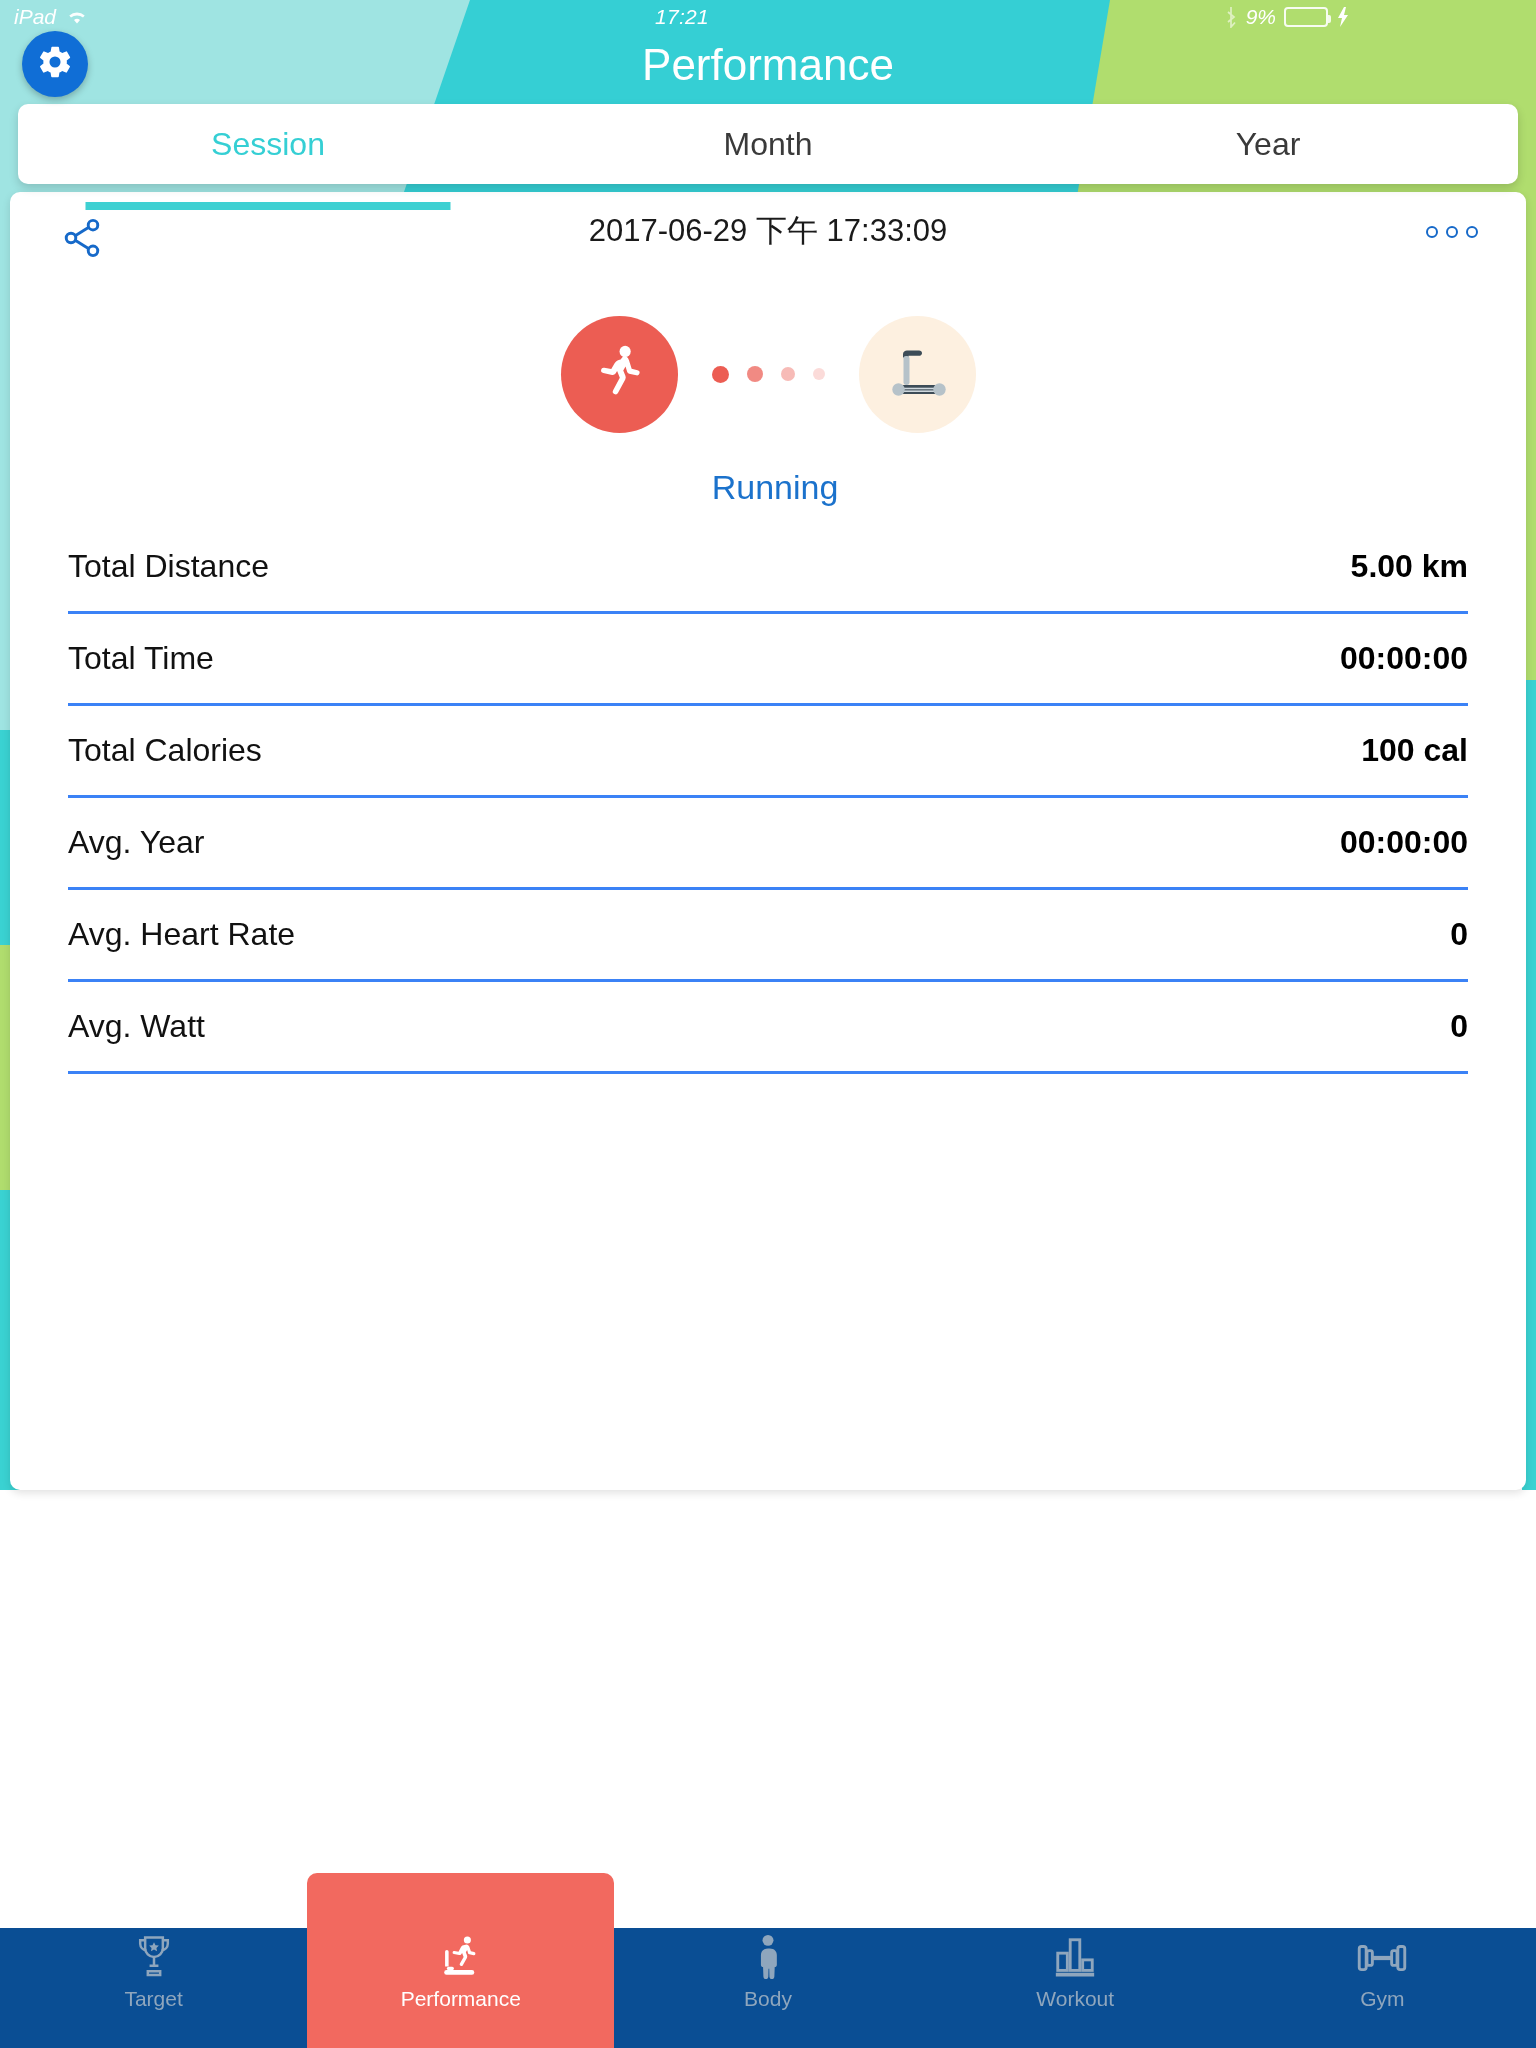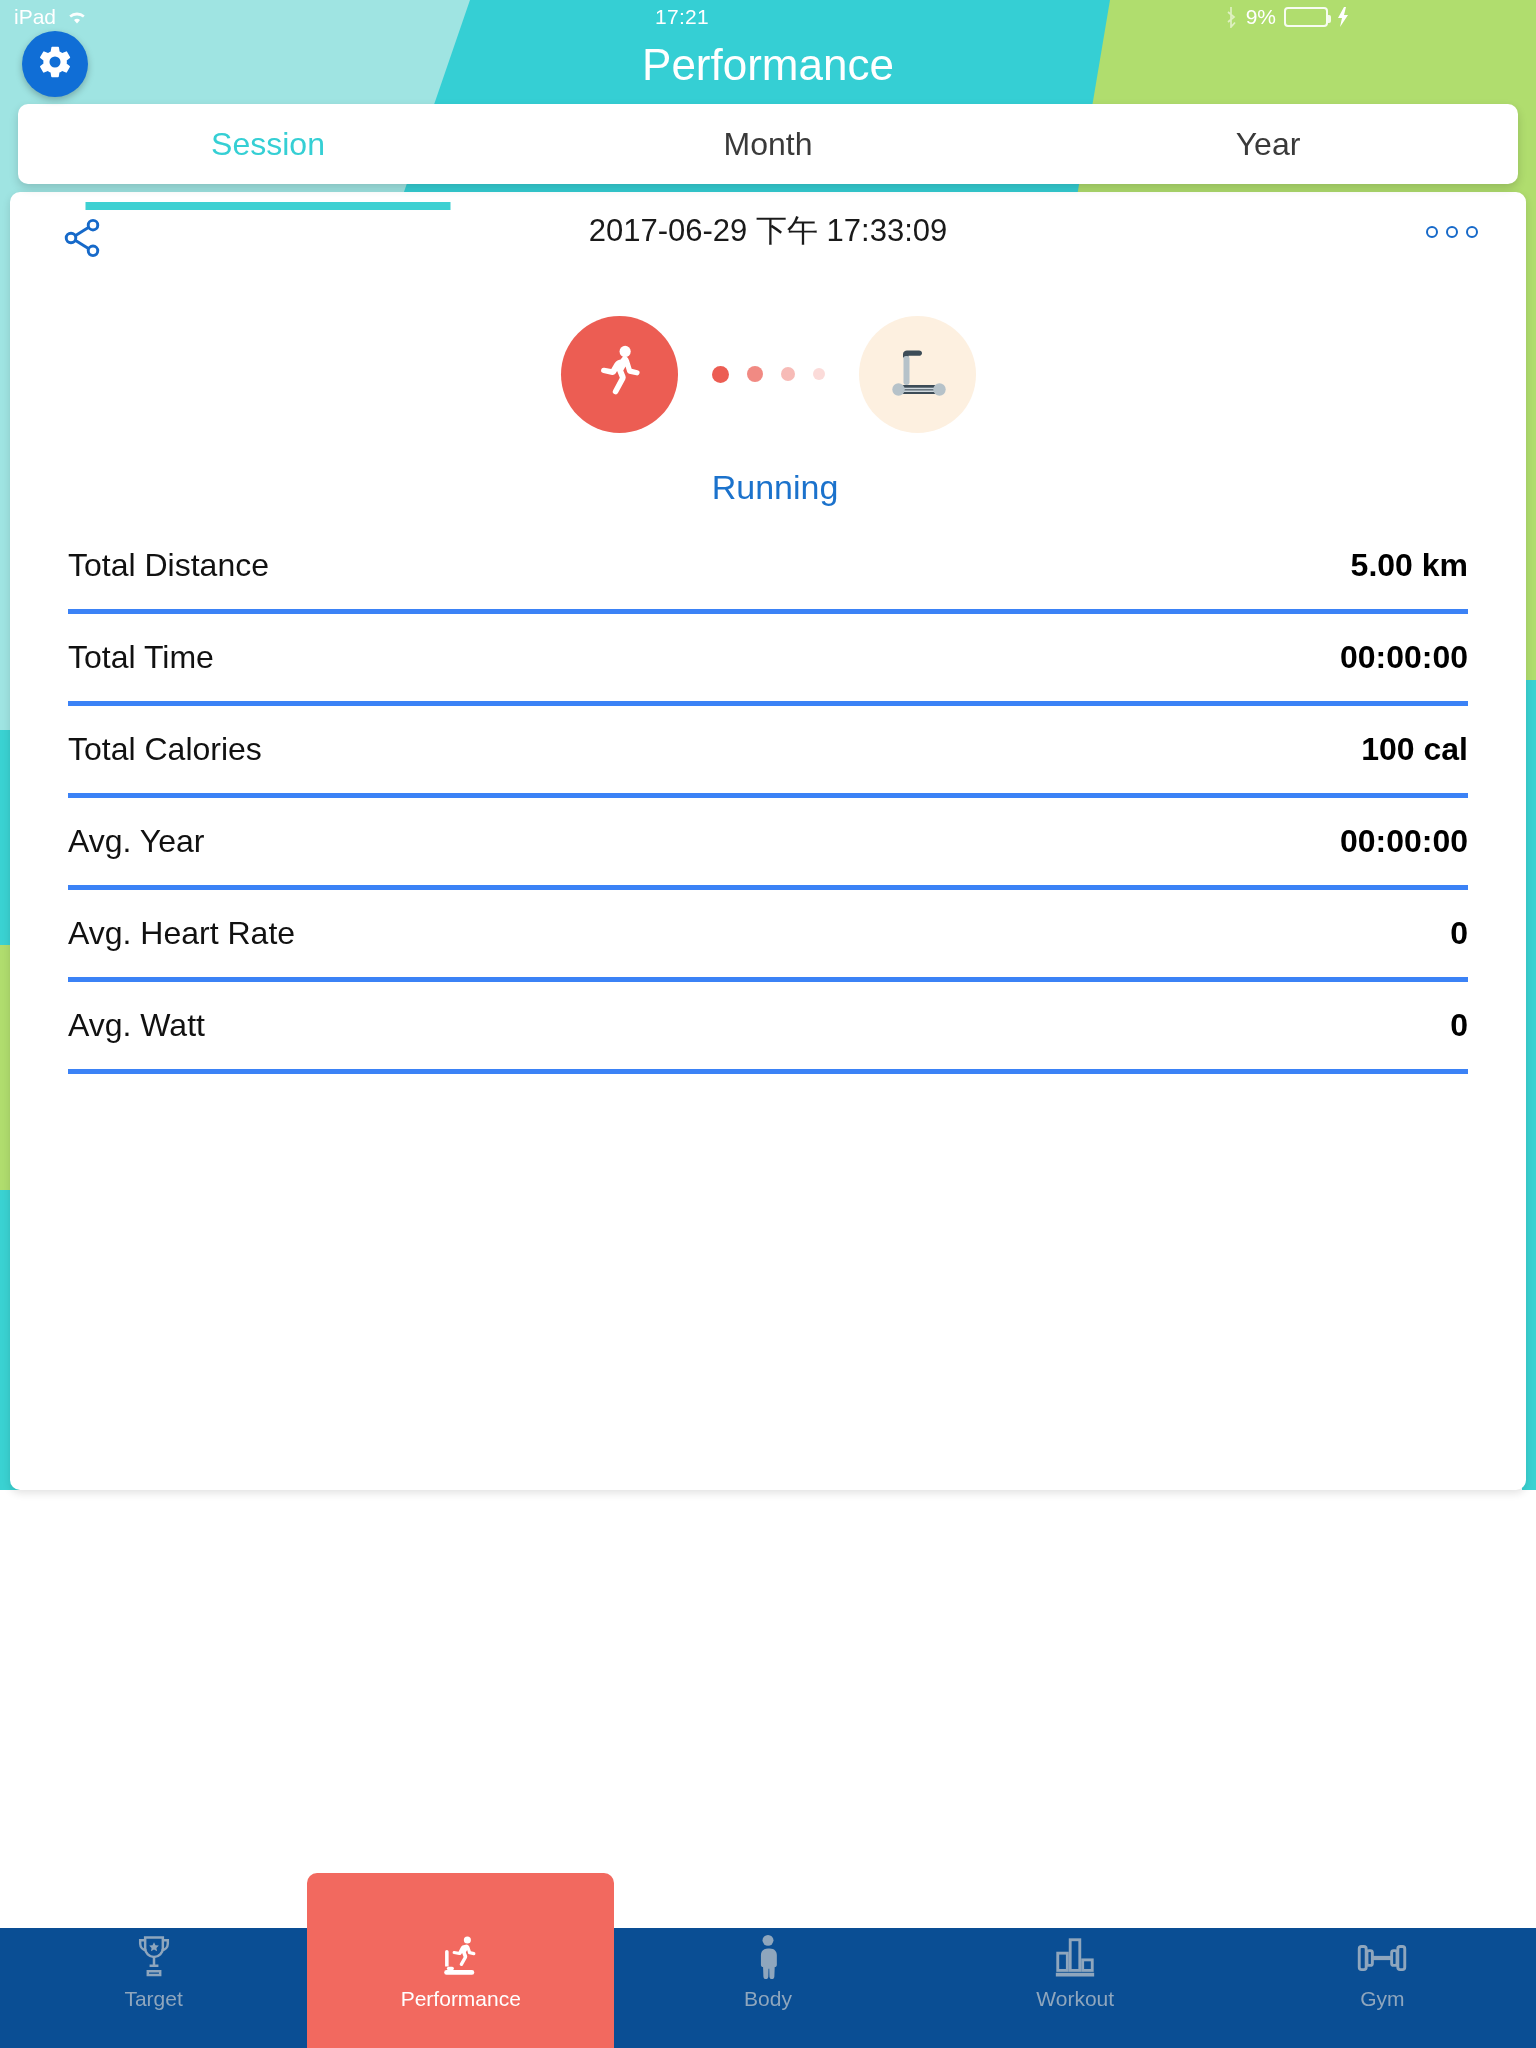--- a/index.html
+++ b/index.html
@@ -31,21 +31,21 @@
   .bg-left-strip-3 { position: absolute; left:0; top: 945px; width: 40px; height: 245px; background:#b0dd6e; }
   .bg-left-strip-4 { position: absolute; left:0; top: 1190px; width: 40px; height: 300px; background:#3ad2d2; }
   .bg-right-strip-1 { position:absolute; right:0; top:250px; width:14px; height:430px; background:#b0dd6e; }
   .bg-right-strip-2 { position:absolute; right:0; top:680px; width:14px; height:810px; background:#3ad2d2; }
   .bg-bottom-white { position:absolute; left:0; right:0; top:1490px; height:430px; background:#ffffff; }
 
   
   .statusbar {
     position: absolute; left: 0; top: 0; width: 1364px; height: 34px;
     z-index: 20; color: #ffffff;
-    font-size: 21px; line-height: 34px;
+    font-size: 21px; line-height: 34px; font-style: italic;
   }
   .sb-left { position: absolute; left: 14px; top: 0; display: flex; align-items: center; gap: 9px; }
   .sb-center { position: absolute; left: 0; right: 0; text-align: center; font-size: 21px; letter-spacing: .3px;}
   .sb-right { position: absolute; right: 14px; top: 0; display: flex; align-items: center; gap: 8px; }
   .wifi-icon svg, .bt-icon svg, .bolt-icon svg { display: block; }
   .batt {
     width: 44px; height: 20px; border: 2px solid rgba(255,255,255,.9);
     border-radius: 4px; position: relative; padding: 2px;
   }
   .batt::after {
@@ -125,21 +125,21 @@
 
   .activity-name {
     position: absolute; left: 0; right: 0; top: 276px; text-align: center;
     font-size: 34px; color: #1b72cc; padding-left: 14px;
   }
 
   
   .stats { position: absolute; left: 58px; right: 58px; top: 330px; }
   .stat-row {
     height: 92px; display: flex; align-items: center; justify-content: space-between;
-    border-bottom: 5px solid #3b82f6;
+    border-bottom: 3px solid #3b82f6;
   }
   .stat-label { font-size: 32px; color: #111111; }
   .stat-value { font-size: 32px; color: #000000; font-weight: bold; }
 
   
   .tabbar {
     position: absolute; left: 0; bottom: 0; width: 1536px; height: 120px;
     background: #0a4e94; z-index: 30; display: flex;
   }
   .tabbar-item {

